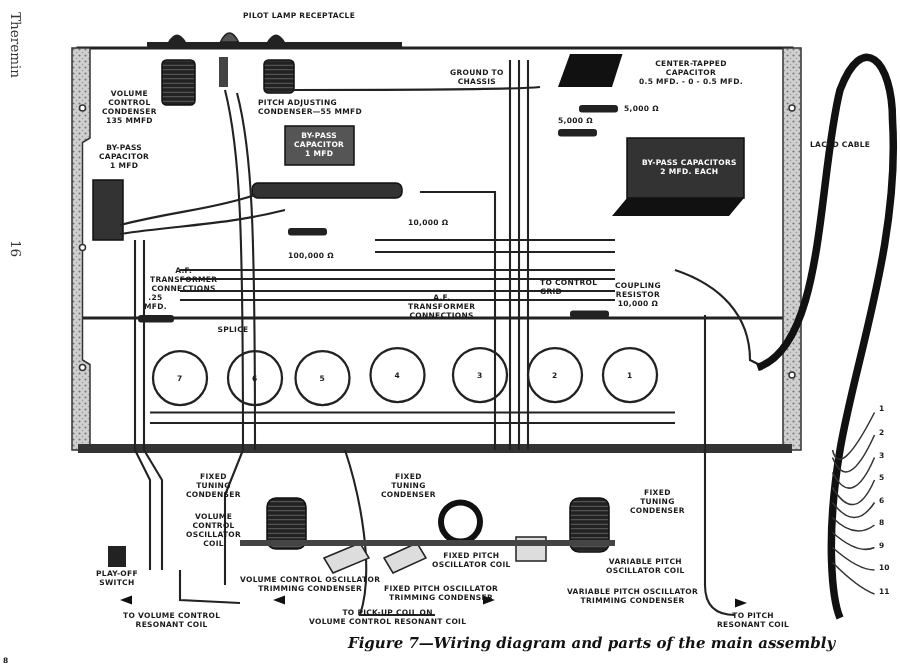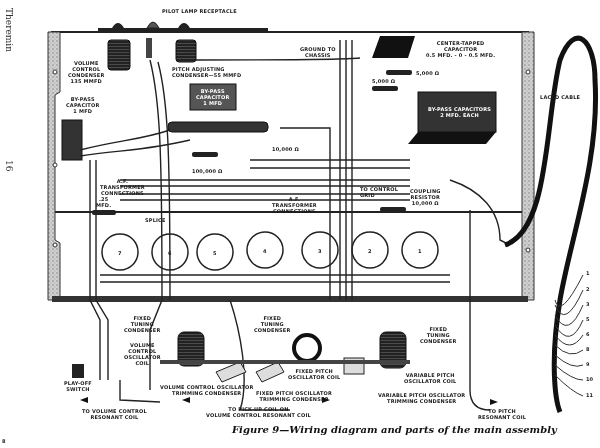--- a/index.html
+++ b/index.html
@@ -211,13 +211,13 @@
 <div class="num" style="left:586px;top:270px;">1</div>
 <div class="num" style="left:586px;top:286px;">2</div>
 <div class="num" style="left:586px;top:301px;">3</div>
 <div class="num" style="left:586px;top:316px;">5</div>
 <div class="num" style="left:586px;top:331px;">6</div>
 <div class="num" style="left:586px;top:346px;">8</div>
 <div class="num" style="left:586px;top:361px;">9</div>
 <div class="num" style="left:586px;top:376px;">10</div>
 <div class="num" style="left:586px;top:392px;">11</div>
 
-<div class="caption">Figure 9—Wiring diagram and parts of the main assembly</div>
+<div class="caption">Figure 7—Wiring diagram and parts of the main assembly</div>
 
 </body></html>

